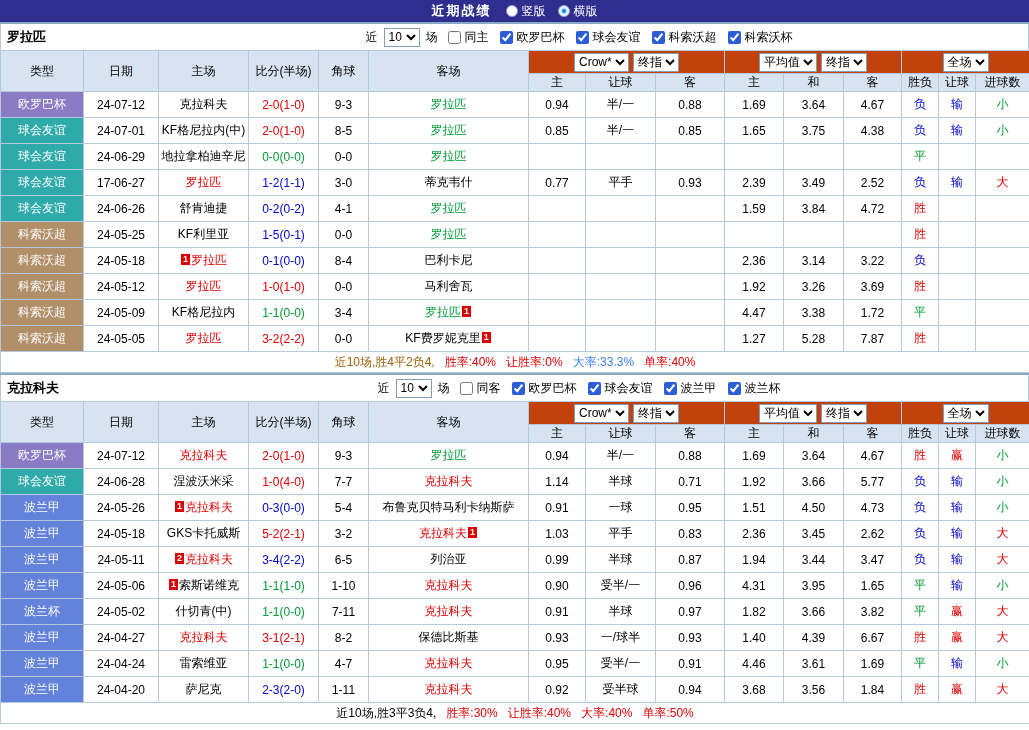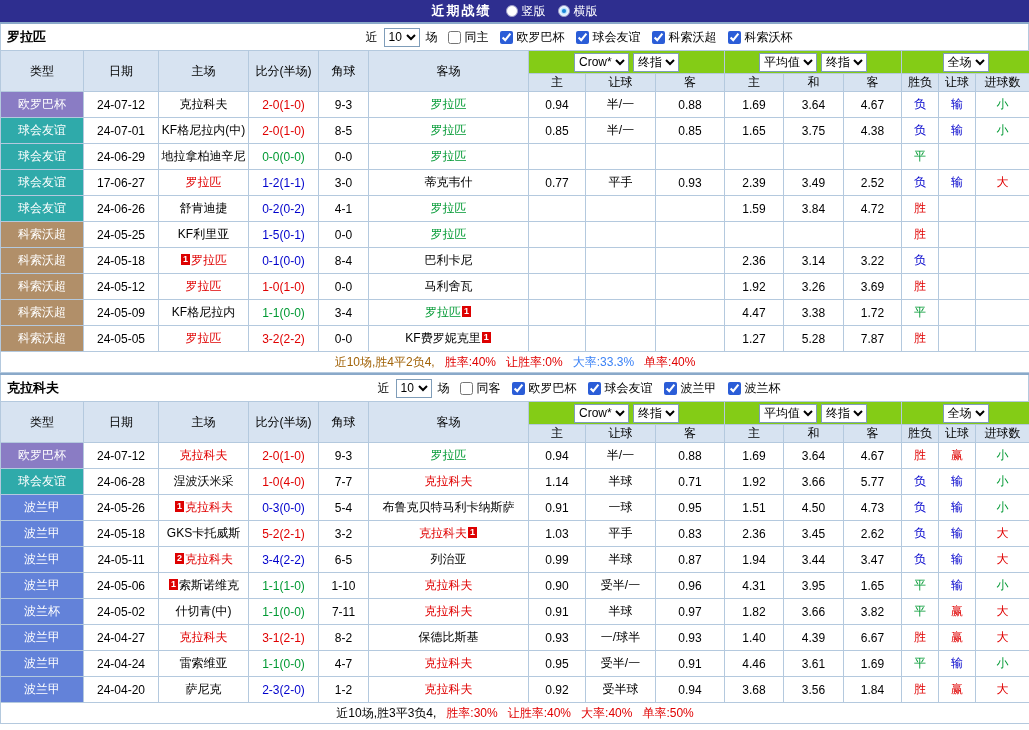--- a/index.html
+++ b/index.html
@@ -20,21 +20,21 @@
   .filters input[type=checkbox] { width:13px; height:13px; accent-color:#2b5dd7; margin:0 1px 0 7px; vertical-align:middle; }
   .filters .chk-label { margin-right:1px; }
   select { font-family:"Liberation Sans","DejaVu Sans",sans-serif; font-size:12px; height:19px; border:1px solid #7f9db9; background:#fff; }
   .near-select { margin:0 3px; }
 
   table.grid { border-collapse:collapse; table-layout:fixed; width:1029px; }
   .grid th, .grid td { border:1px solid #b4c9de; text-align:center; padding:0 1px; overflow:hidden; white-space:nowrap; font-weight:normal; }
   .grid thead tr.selrow th { height:23px; }
   .grid thead tr.labels th { height:17px; }
   .grid thead th { background:#d7e3f1; }
-  .grid thead th.selcell { background:#84cc16; }
+  .grid thead th.selcell { background:#c2410c; }
   .grid thead th.selcell select { margin:0 2px; }
   .grid tbody td { height:26px; background:#fff; }
   .grid td.league { color:#fff; padding:0; }
   .grid tfoot td { height:21px; background:#fff; }
   .sum-seg { margin:0 5px; }
 
   .rc { font-style:normal; display:inline-block; min-width:9px; padding:0 1px; height:11px; line-height:11px;
         background:#dd0000; color:#fff; font-size:9px; font-weight:bold; vertical-align:2px; margin:0 1px; }
 </style>
 </head>
@@ -508,21 +508,21 @@
             <td>1.69</td>
             <td style="color:#009933">平</td>
             <td style="color:#0000cc">输</td>
             <td style="color:#009933">小</td>
           </tr>
           <tr>
             <td class="league" style="background:#6382d9">波兰甲</td>
             <td>24-04-20</td>
             <td><span style="color:#000000">萨尼克</span></td>
             <td style="color:#0000cc">2-3(2-0)</td>
-            <td>1-2</td>
+            <td>1-11</td>
             <td><span style="color:#e00000">克拉科夫</span></td>
             <td>0.92</td>
             <td>受半球</td>
             <td>0.94</td>
             <td>3.68</td>
             <td>3.56</td>
             <td>1.84</td>
             <td style="color:#e00000">胜</td>
             <td style="color:#e00000">赢</td>
             <td style="color:#e00000">大</td>

